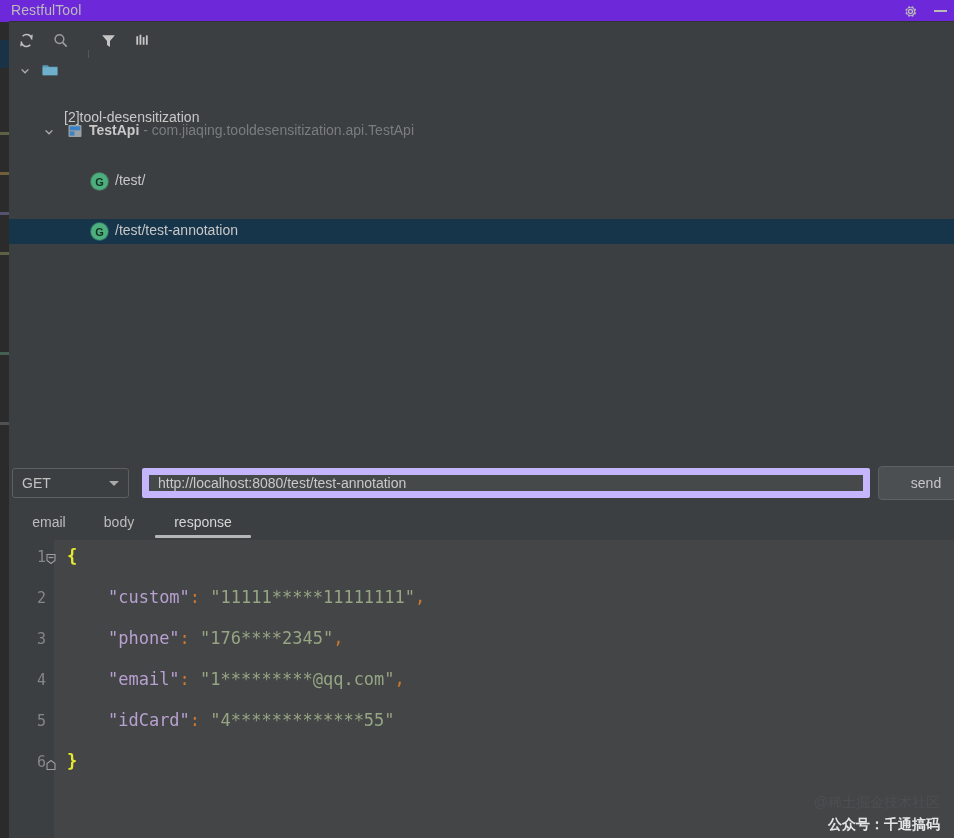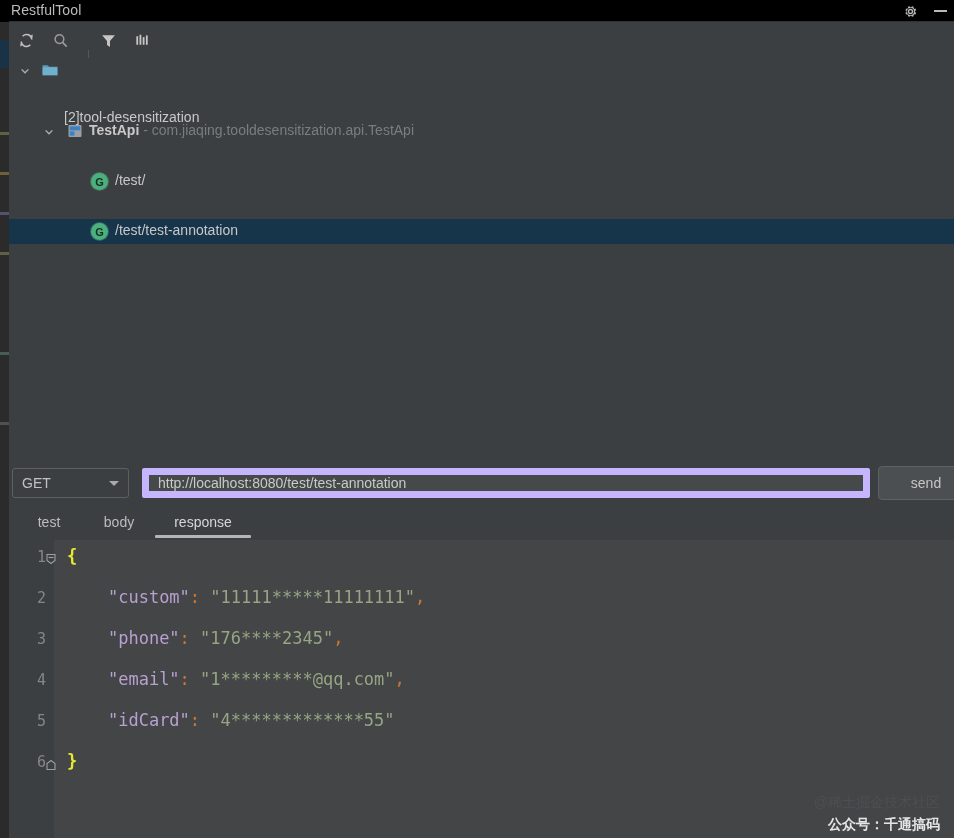--- a/index.html
+++ b/index.html
@@ -16,21 +16,21 @@
     position: absolute; left: 0; top: 22px; width: 9px; height: 816px;
     background: #2b2b2b;
   }
   .left-sliver .sl {
     position: absolute; left: 0; width: 9px; height: 3px; opacity: .85;
   }
 
   
   .titlebar {
     position: absolute; left: 0; top: 0; width: 954px; height: 22px;
-    background: #000000;
+    background: #6d28d9;
   }
   .titlebar .title {
     position: absolute; left: 11px; top: 2px;
     font-size: 14px; color: #bbbbbb; letter-spacing: .1px;
   }
   .titlebar .tb-icons { position: absolute; right: 6px; top: 0; height: 22px; display: flex; align-items: center; gap: 14px; }
   .gear-ic { width: 15px; height: 15px; display: block; }
   .min-ic { width: 16px; height: 15px; position: relative; display: block; }
   .min-ic::after {
     content: ""; position: absolute; left: 2px; top: 6px; width: 13px; height: 2px; background: #b9b9b9;
@@ -270,21 +270,21 @@
   <div class="reqbar">
     <div class="method-select">
       <span>GET</span>
       <span class="caret"></span>
     </div>
     <div class="url-input" placeholder="http://localhost:8080">http://localhost:8080/test/test-annotation</div>
     <div class="send-btn">send</div>
   </div>
 
   <div class="tabs">
-    <div class="tab" style="left:9px;width:62px;">test</div>
+    <div class="tab" style="left:9px;width:62px;">email</div>
     <div class="tab" style="left:79px;width:62px;">body</div>
     <div class="tab active" style="left:146px;width:96px;">response</div>
   </div>
 
   <div class="editor">
     <div class="gutter">
       <span class="lnum" style="top:8px;">1</span>
       <span class="lnum" style="top:49px;">2</span>
       <span class="lnum" style="top:90px;">3</span>
       <span class="lnum" style="top:131px;">4</span>

